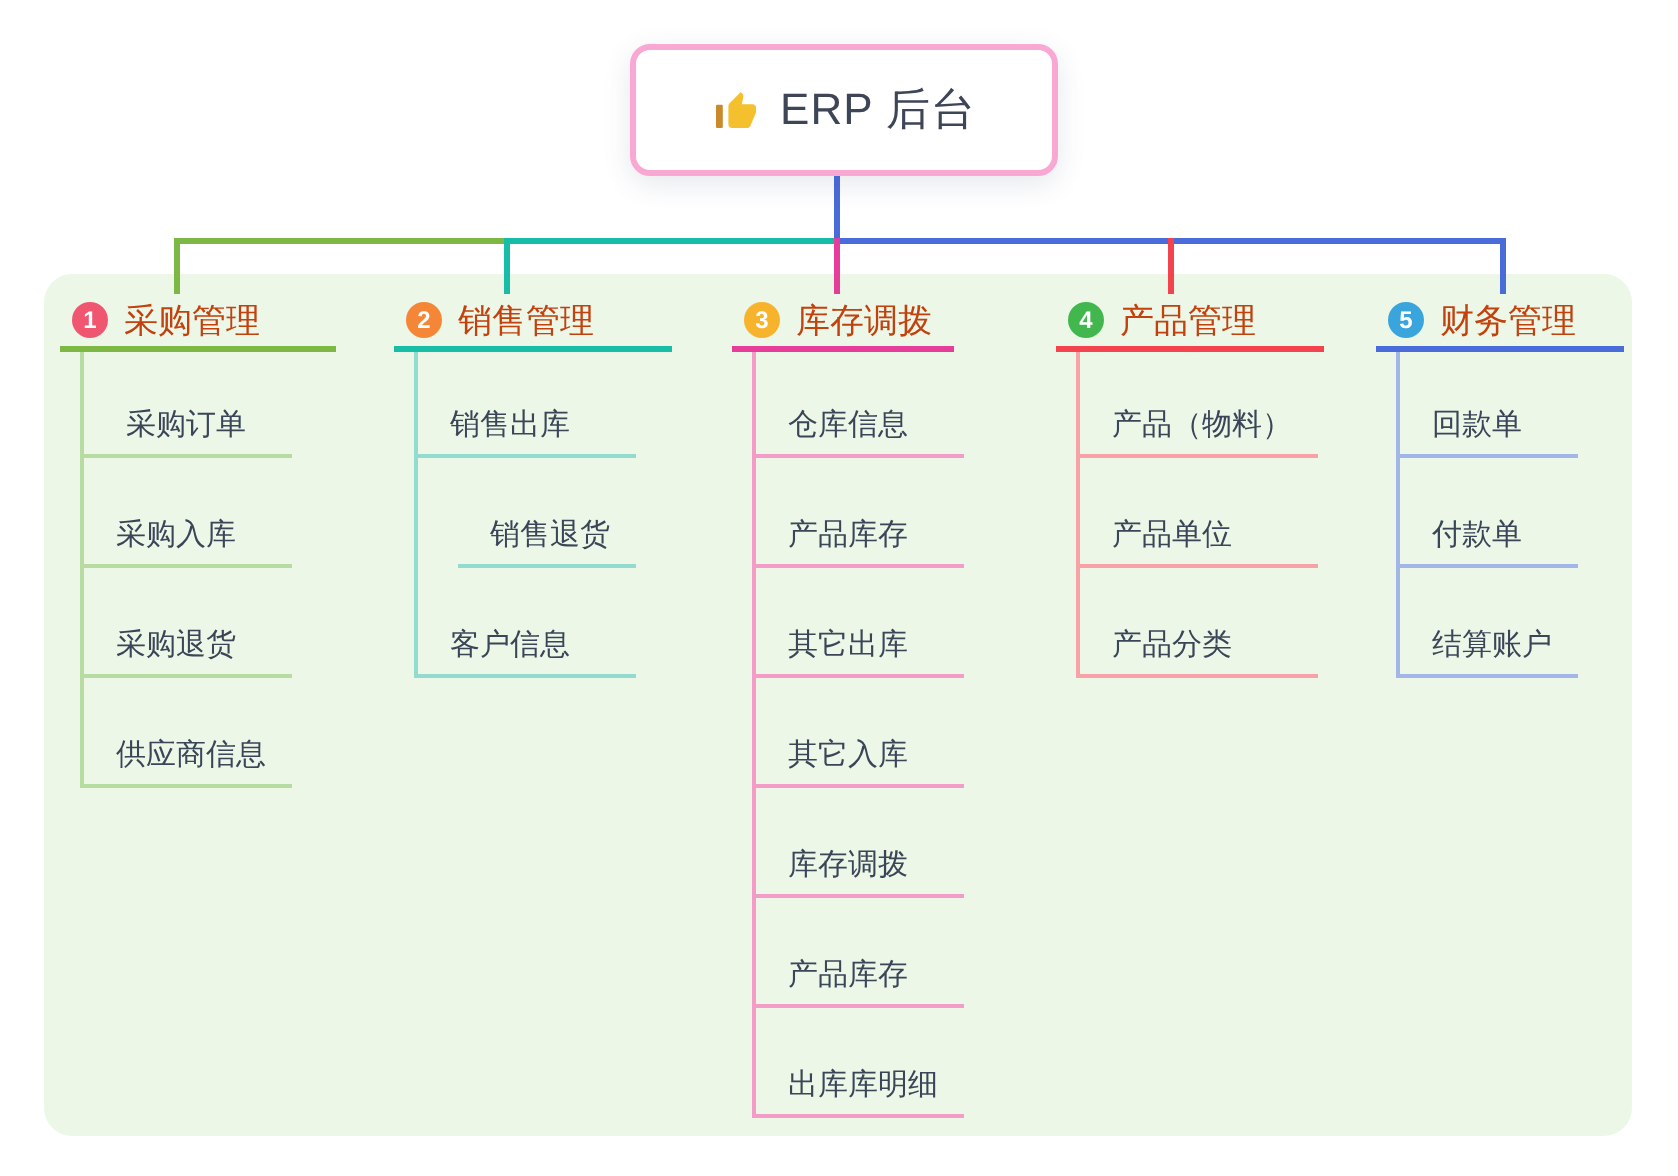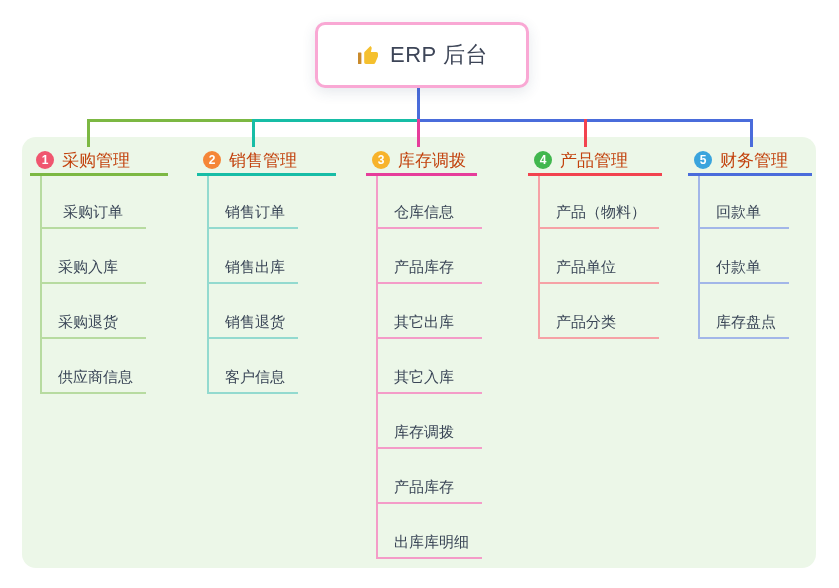--- a/index.html
+++ b/index.html
@@ -83,23 +83,22 @@
         <div class="child" style="border-bottom-color: rgb(183, 219, 160);">供应商信息</div>
       </div>
     </div>
     <div class="v3" style="left: 252px; top: 119px; height: 28px; background: rgb(23, 189, 166);"></div>
     <div class="branch" style="left: 197px; width: 139px;">
       <div class="branch-header" style="border-bottom-color: rgb(23, 189, 166);">
         <span class="badge" style="background: rgb(245, 134, 56);">2</span>
         <span class="branch-label">销售管理</span>
       </div>
       <div class="children" style="border-left-color: rgb(147, 218, 207);">
-        <div class="child" style="border-bottom-color: rgb(147, 218, 207);">销售订单</div>
         <div class="child" style="border-bottom-color: rgb(147, 218, 207);">销售出库</div>
-        <div class="child" style="border-bottom-color: rgb(147, 218, 207);">销售退货</div>
+        <div class="child" style="border-bottom-color: rgb(147, 218, 207); margin-left: 20px;">销售退货</div>
         <div class="child" style="border-bottom-color: rgb(147, 218, 207);">客户信息</div>
       </div>
     </div>
     <div class="v3" style="left: 417px; top: 119px; height: 28px; background: rgb(230, 61, 155);"></div>
     <div class="branch" style="left: 366px; width: 111px;">
       <div class="branch-header" style="border-bottom-color: rgb(230, 61, 155);">
         <span class="badge" style="background: rgb(247, 179, 43);">3</span>
         <span class="branch-label">库存调拨</span>
       </div>
       <div class="children" style="border-left-color: rgb(244, 156, 200);">
@@ -126,16 +125,16 @@
     </div>
     <div class="v3" style="left: 750px; top: 119px; height: 28px; background: rgb(74, 108, 219);"></div>
     <div class="branch" style="left: 688px; width: 124px;">
       <div class="branch-header" style="border-bottom-color: rgb(74, 108, 219);">
         <span class="badge" style="background: rgb(58, 164, 221);">5</span>
         <span class="branch-label">财务管理</span>
       </div>
       <div class="children" style="border-left-color: rgb(162, 182, 232);">
         <div class="child" style="border-bottom-color: rgb(162, 182, 232);">回款单</div>
         <div class="child" style="border-bottom-color: rgb(162, 182, 232);">付款单</div>
-        <div class="child" style="border-bottom-color: rgb(162, 182, 232);">库存盘点</div>
+        <div class="child" style="border-bottom-color: rgb(162, 182, 232);">结算账户</div>
       </div>
     </div>
   </div>
 
 </body></html>

